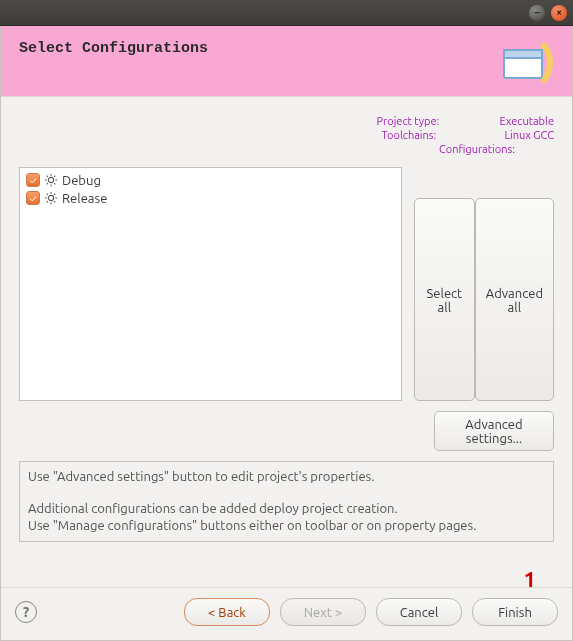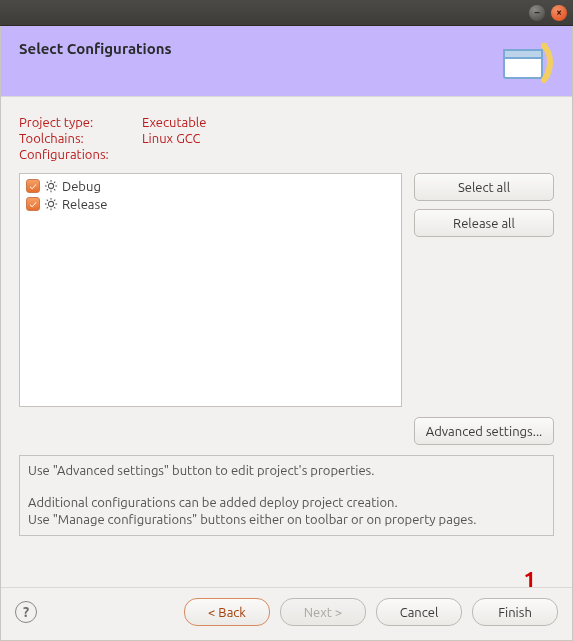--- a/index.html
+++ b/index.html
@@ -37,27 +37,28 @@
     background: #f2f1f0;
     height: calc(641px - 26px);
     display: flex;
     flex-direction: column;
     border: 1px solid #c9c6c2;
     border-top: none;
   }
 
   
   .header {
-    background: #c4b5fd;
+    background: #f9a8d4;
     padding: 14px 18px 10px 18px;
     display: flex;
     justify-content: space-between;
     align-items: flex-start;
     border-bottom: 1px solid #dcd9d5;
     gap: 10px;
+    font-family: Liberation Mono, monospace;
   }
   .header-text h1 {
     margin: 0 0 6px 0;
     font-size: 15px;
     font-weight: bold;
     color: #2b2b2b;
   }
   .header-text p {
     margin: 0;
     font-size: 13px;
@@ -71,21 +72,21 @@
 
   
   .content {
     padding: 18px 18px 10px 18px;
     flex: 1 1 auto;
     display: flex;
     flex-direction: column;
     gap: 10px;
     overflow: hidden;
   }
-  .meta-row { display: flex; gap: 8px; font-size: 13px; color: #b91c1c; margin-bottom: 2px; }
+  .meta-row { display: flex; gap: 8px; font-size: 11px; color: #a21caf; margin-bottom: 2px; justify-content: flex-end; }
   .meta-row .lbl { width: 115px; }
   .meta-row .val { }
 
   .config-area {
     display: flex;
     gap: 12px;
     height: 234px;
   }
   .config-list {
     flex: 1 1 auto;
@@ -111,22 +112,22 @@
   .gear {
     width: 14px; height: 14px;
     display: inline-flex; align-items: center; justify-content: center;
     color: #555;
   }
   .gear svg { width: 14px; height: 14px; }
 
   .side-buttons {
     width: 140px;
     display: flex;
-    flex-direction: column;
-    gap: 8px;
+    flex-direction: row;
+    margin-top: 31px;
   }
   .sbtn, .wbtn {
     border: 1px solid #bdbab5;
     border-radius: 5px;
     background: linear-gradient(#fafaf9, #eceae7);
     color: #3a3a3a;
     font-size: 13px;
     padding: 5px 10px;
     text-align: center;
     cursor: pointer;
@@ -264,26 +265,26 @@
                   <line x1="3.1" y1="12.9" x2="4.5" y2="11.5"></line>
                   <line x1="11.5" y1="4.5" x2="12.9" y2="3.1"></line>
                 </g>
               </svg>
             </span>
             <span>Release</span>
           </div>
         </div>
       <div class="side-buttons">
         <div class="sbtn">Select all</div>
-        <div class="sbtn">Release all</div>
+        <div class="sbtn">Advanced all</div>
       </div>
     </div>
 
     <div class="adv-row">
-      <div class="sbtn" style="width:140px;">Advanced settings...</div>
+      <div class="sbtn" style="width:120px;">Advanced settings...</div>
     </div>
 
     <div class="hint-box">
       <p>Use "Advanced settings" button to edit project's properties.</p>
       <p>
         <span>Additional configurations can be added deploy project creation.</span><br>
         <span>Use "Manage configurations" buttons either on toolbar or on property pages.</span>
       </p>
     </div>
 

